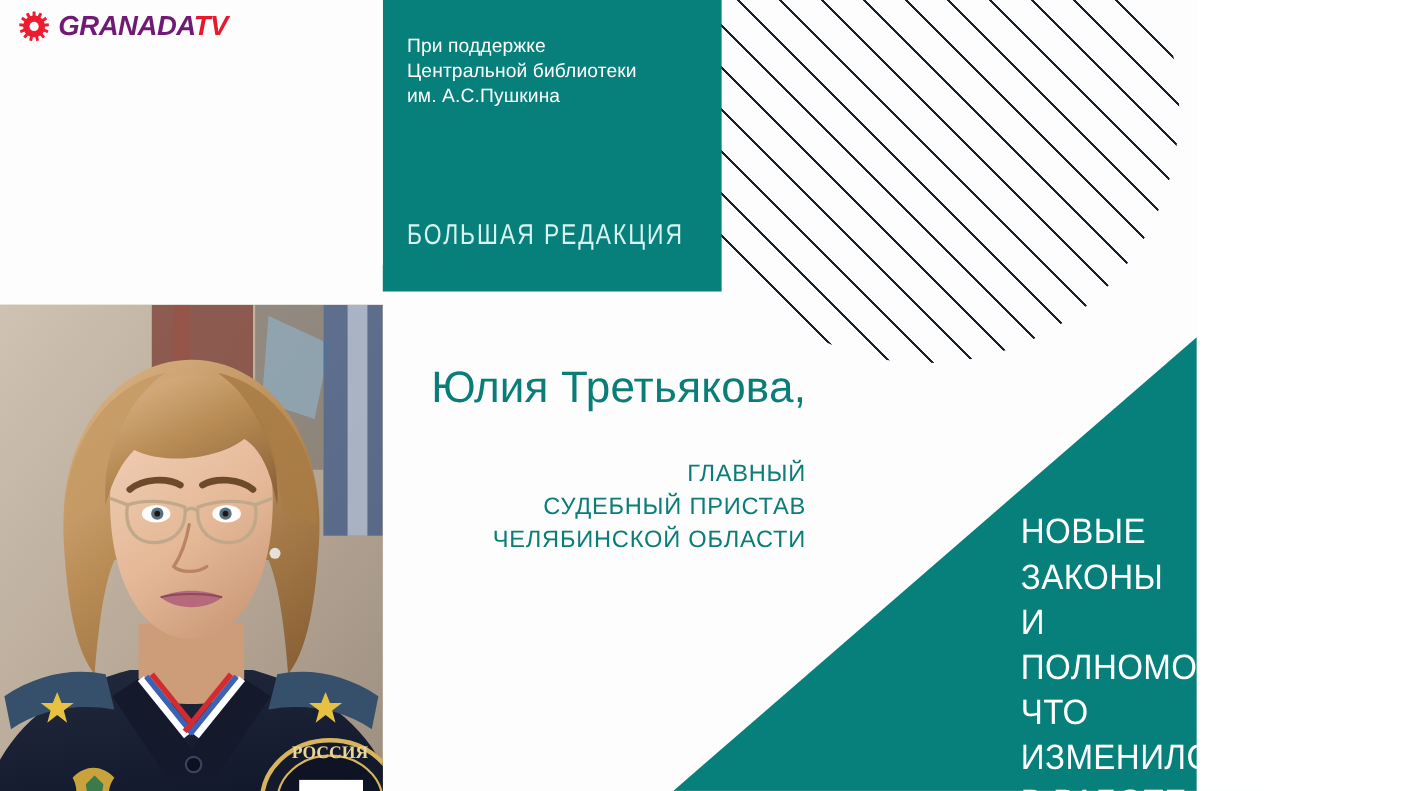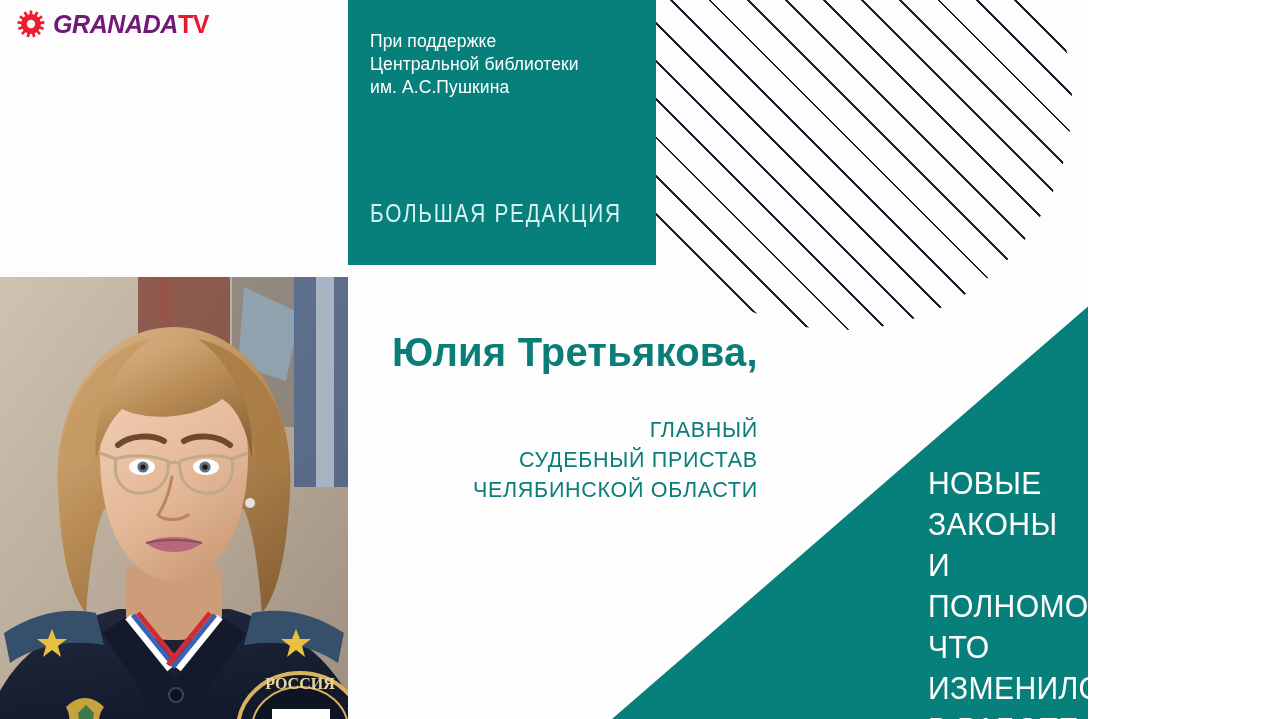--- a/index.html
+++ b/index.html
@@ -91,21 +91,21 @@
     gap:7px;
   }
   .logo-mark{ width:30px; height:30px; display:block; }
   .logo-word{
     font-size:25px;
     font-weight:bold;
     letter-spacing:-.4px;
     line-height:1;
   }
   .logo-word .g1{ color:#701a75;font-style:italic; }
-  .logo-word .g2{ color:#e8192c; }
+  .logo-word .g2{ color:#e8192c;font-style:italic; }
 
   .live-text{
     position:absolute;
     left:17px; top:94px;
     color:#141414;
     font-weight:bold;
     font-size:19.5px;
     line-height:1.37;
     letter-spacing:.2px;
     white-space:pre-line;
@@ -158,21 +158,20 @@
   }
   .guest-label{
     font-size:25px;
     letter-spacing:1.2px;
     margin-bottom:6px;
   }
   .guest-name{
     font-size:40px;
     letter-spacing:.2px;
     margin-bottom:40px;
-    font-weight:bold;
   }
   .guest-role{
     font-size:21.5px;
     line-height:1.40;
     letter-spacing:.7px;
     white-space:pre-line;
     text-align:right;
   }
 
   

